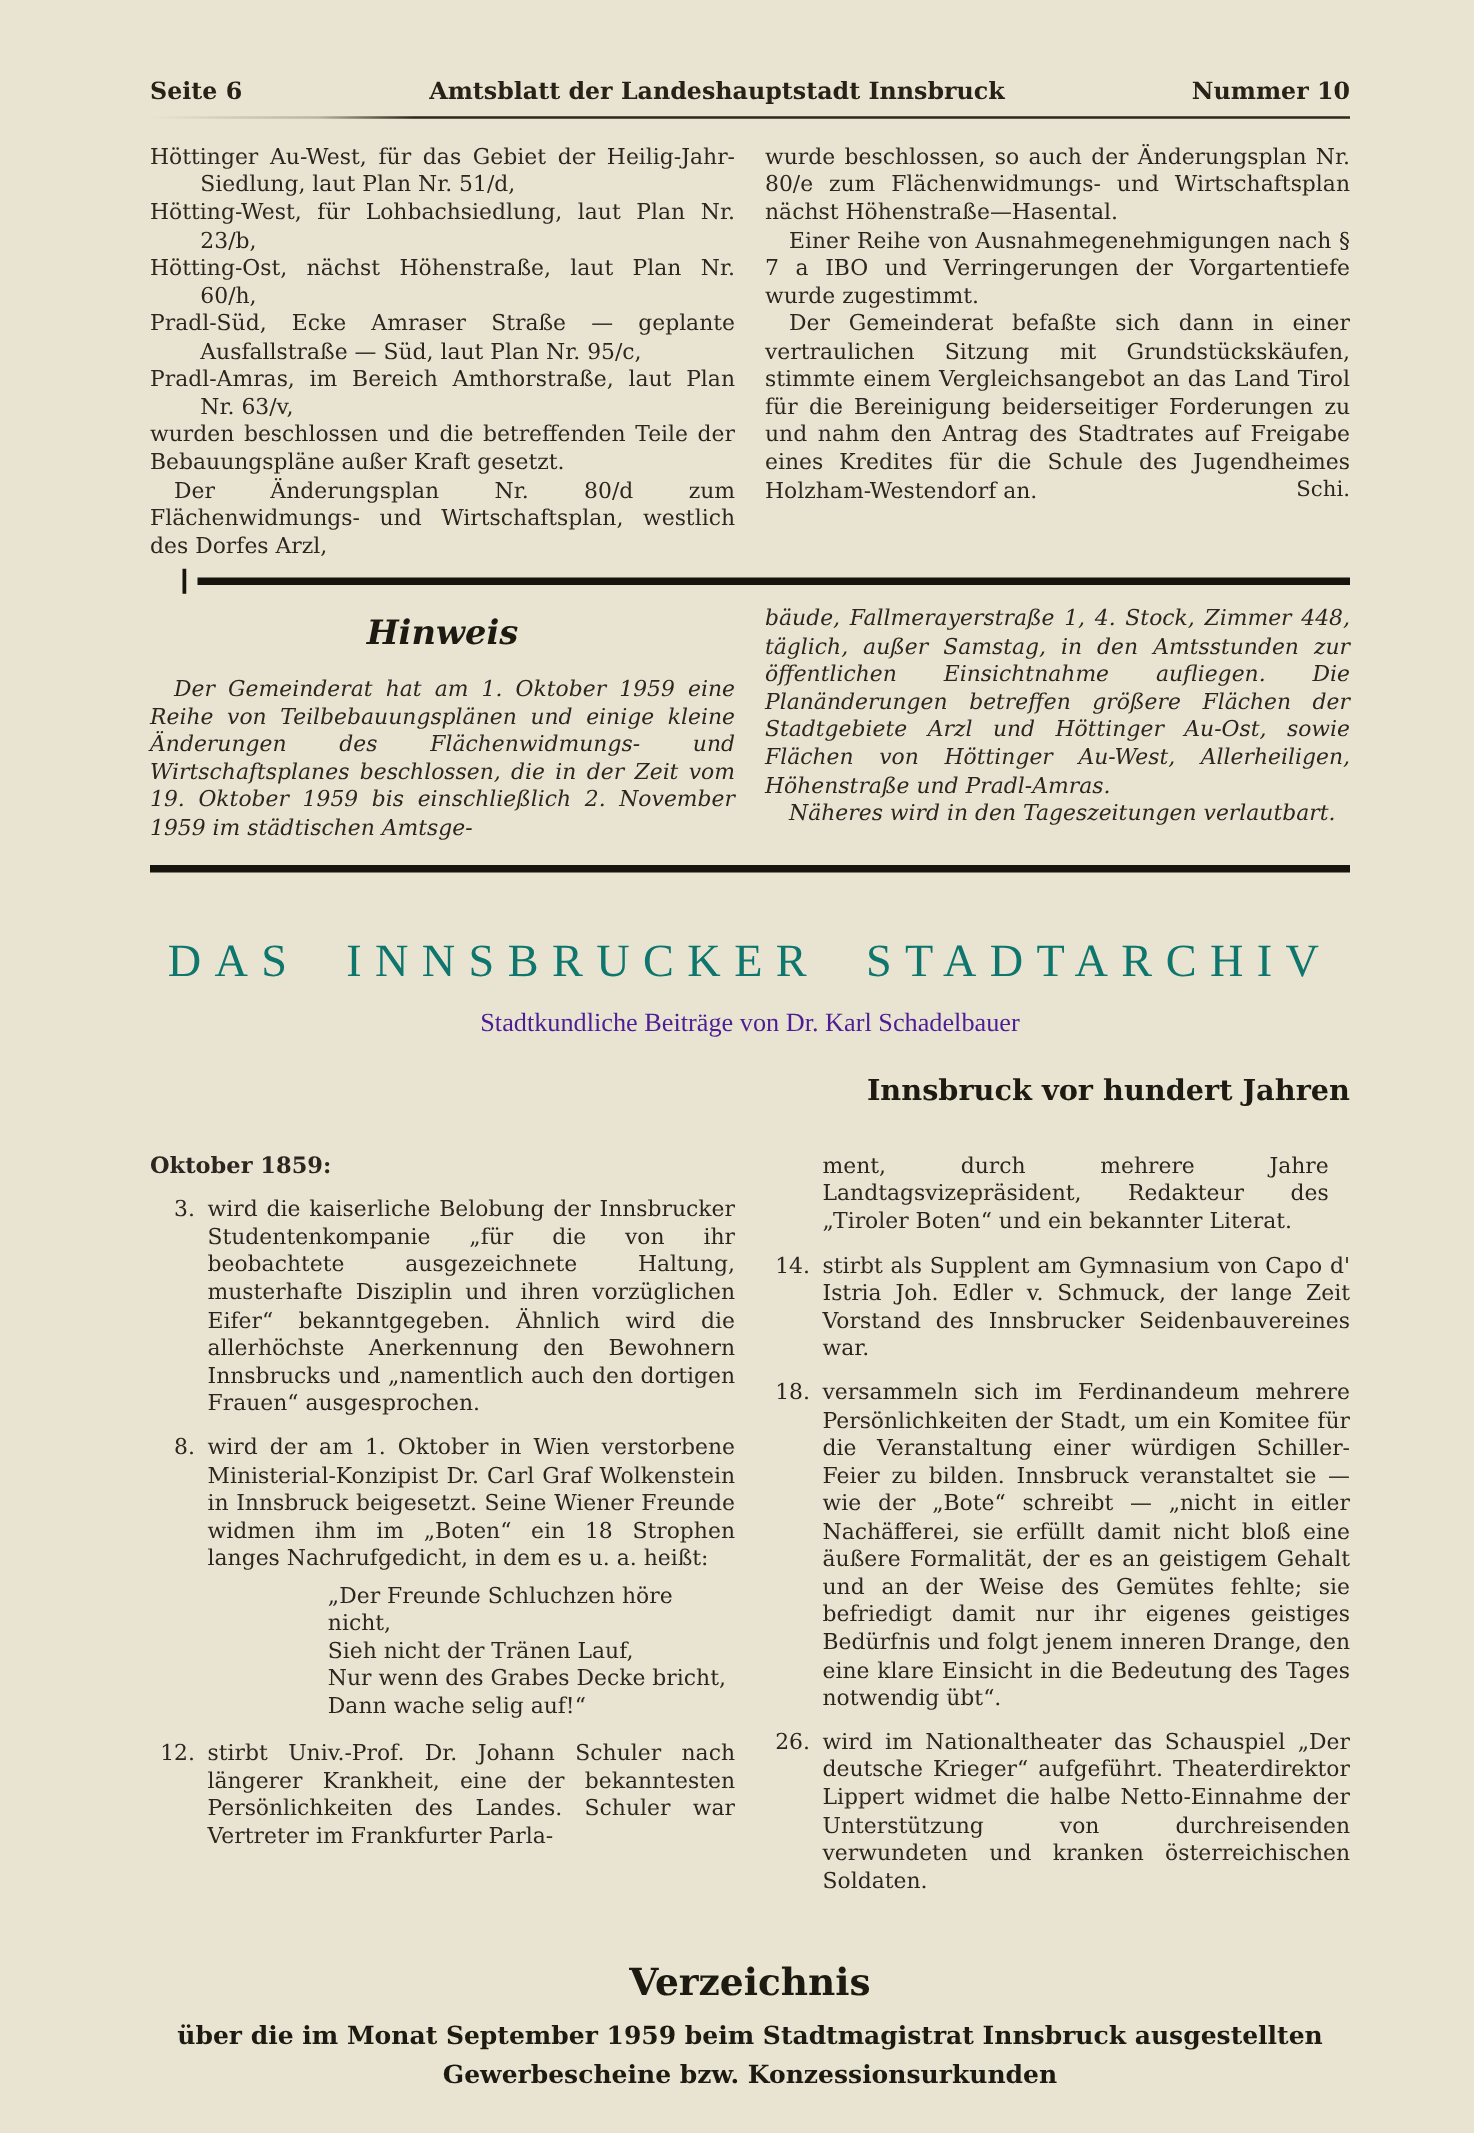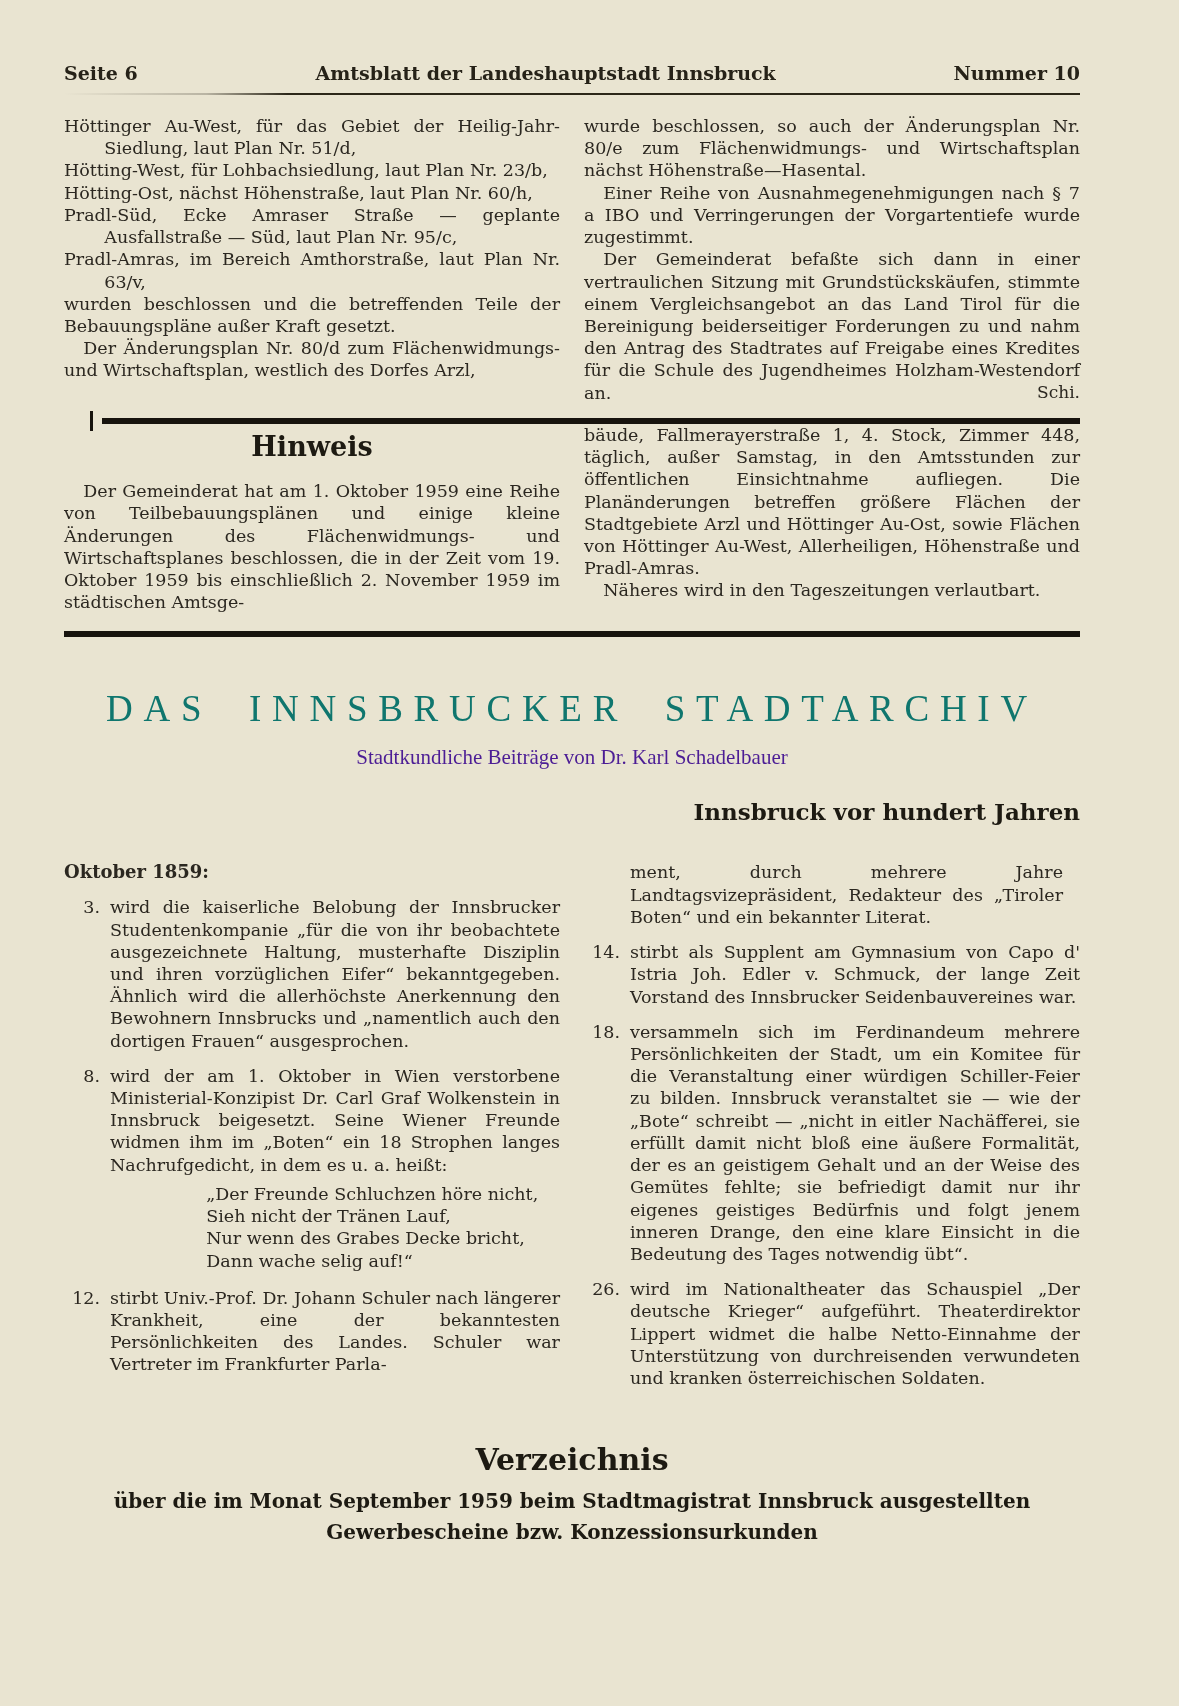--- a/index.html
+++ b/index.html
@@ -1,21 +1,21 @@
 <!DOCTYPE html>
 <html lang="de"><head>
 <meta charset="utf-8">
 <style>
   html,body{margin:0;padding:0;}
   body{
     width:1179px;height:1706px;overflow:hidden;
     background:#e9e4d1;color:#2b2720;
     font-family:"DejaVu Serif",serif;
   }
-  .page{box-sizing:border-box;width:1179px;height:1360px;padding:62px 99px 0 64px;position:relative;}
+  .page{box-sizing:border-box;width:1179px;height:1360px;padding:62px 99px 0 120px;position:relative;}
 
   
   .hdr{display:flex;justify-content:space-between;align-items:baseline;font-size:19px;font-weight:bold;color:#262218;}
   .hdr-rule{height:2px;margin-top:9px;background:linear-gradient(to right,rgba(40,35,25,0) 0%,rgba(40,35,25,.25) 14%,#2c2719 22%,#2c2719 100%);}
 
   
   .cols{display:flex;gap:24px;}
   .col{flex:1;min-width:0;text-align:justify;font-size:17.5px;line-height:1.27;}
   p{margin:0;}
   .ind{text-indent:1.1em;}
@@ -24,21 +24,21 @@
 
   .top{margin-top:20px;}
 
   
   .rule-thick{height:6px;background:#17130d;}
   .rule1{margin:14px 0 0 38px;position:relative;}
   .rule1 .tick{position:absolute;left:-12px;top:-7px;width:3px;height:20px;background:#17130d;}
   .rule2{margin-top:18px;}
 
   
-  .hinweis{}
+  .hinweis{margin-top:16px;font-style:italic;}
   .hinweis-heading{text-align:center;font-size:27px;font-weight:bold;color:#1d1a12;margin:6px 0 16px;}
 
   
   .article-title{margin-top:50px;text-align:center;font-family:"Liberation Serif",serif;font-weight:400;font-size:37px;letter-spacing:.29em;word-spacing:.45em;white-space:nowrap;color:#0f766e;}
   .article-subtitle{text-align:center;font-family:"Liberation Serif",serif;font-size:21px;margin-top:15px;color:#4c1d95;}
   .article-heading{text-align:right;font-size:23px;font-weight:bold;color:#1d1a12;margin-top:28px;}
   .items{margin-top:36px;}
   .date-label{font-weight:bold;font-size:18px;margin:0 0 12px 0;}
   .item{display:flex;margin-bottom:13px;}
   .item .num{flex:none;width:36px;text-align:right;margin-right:10px;}

